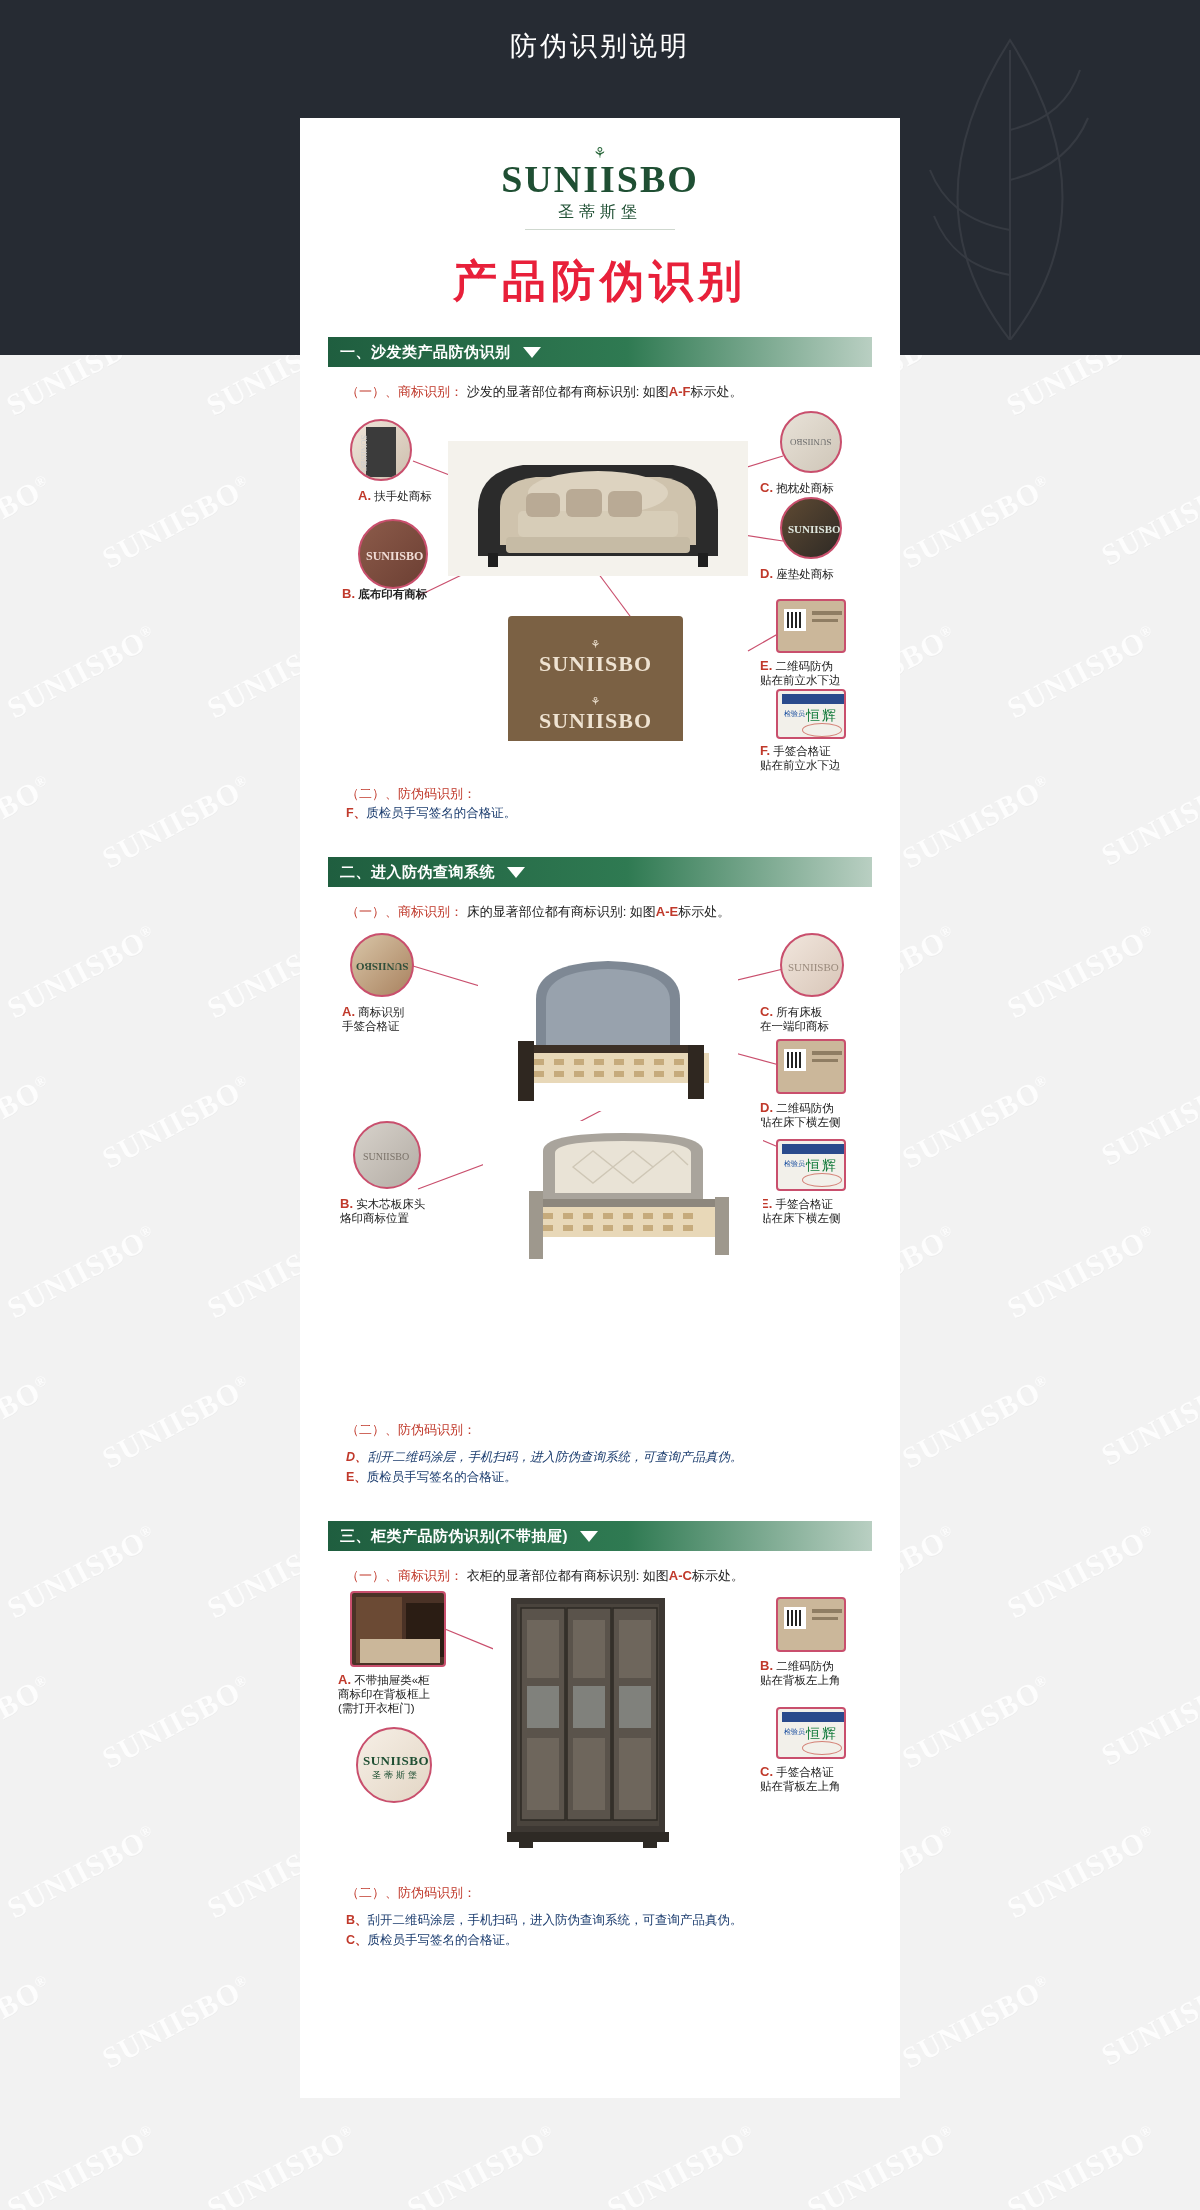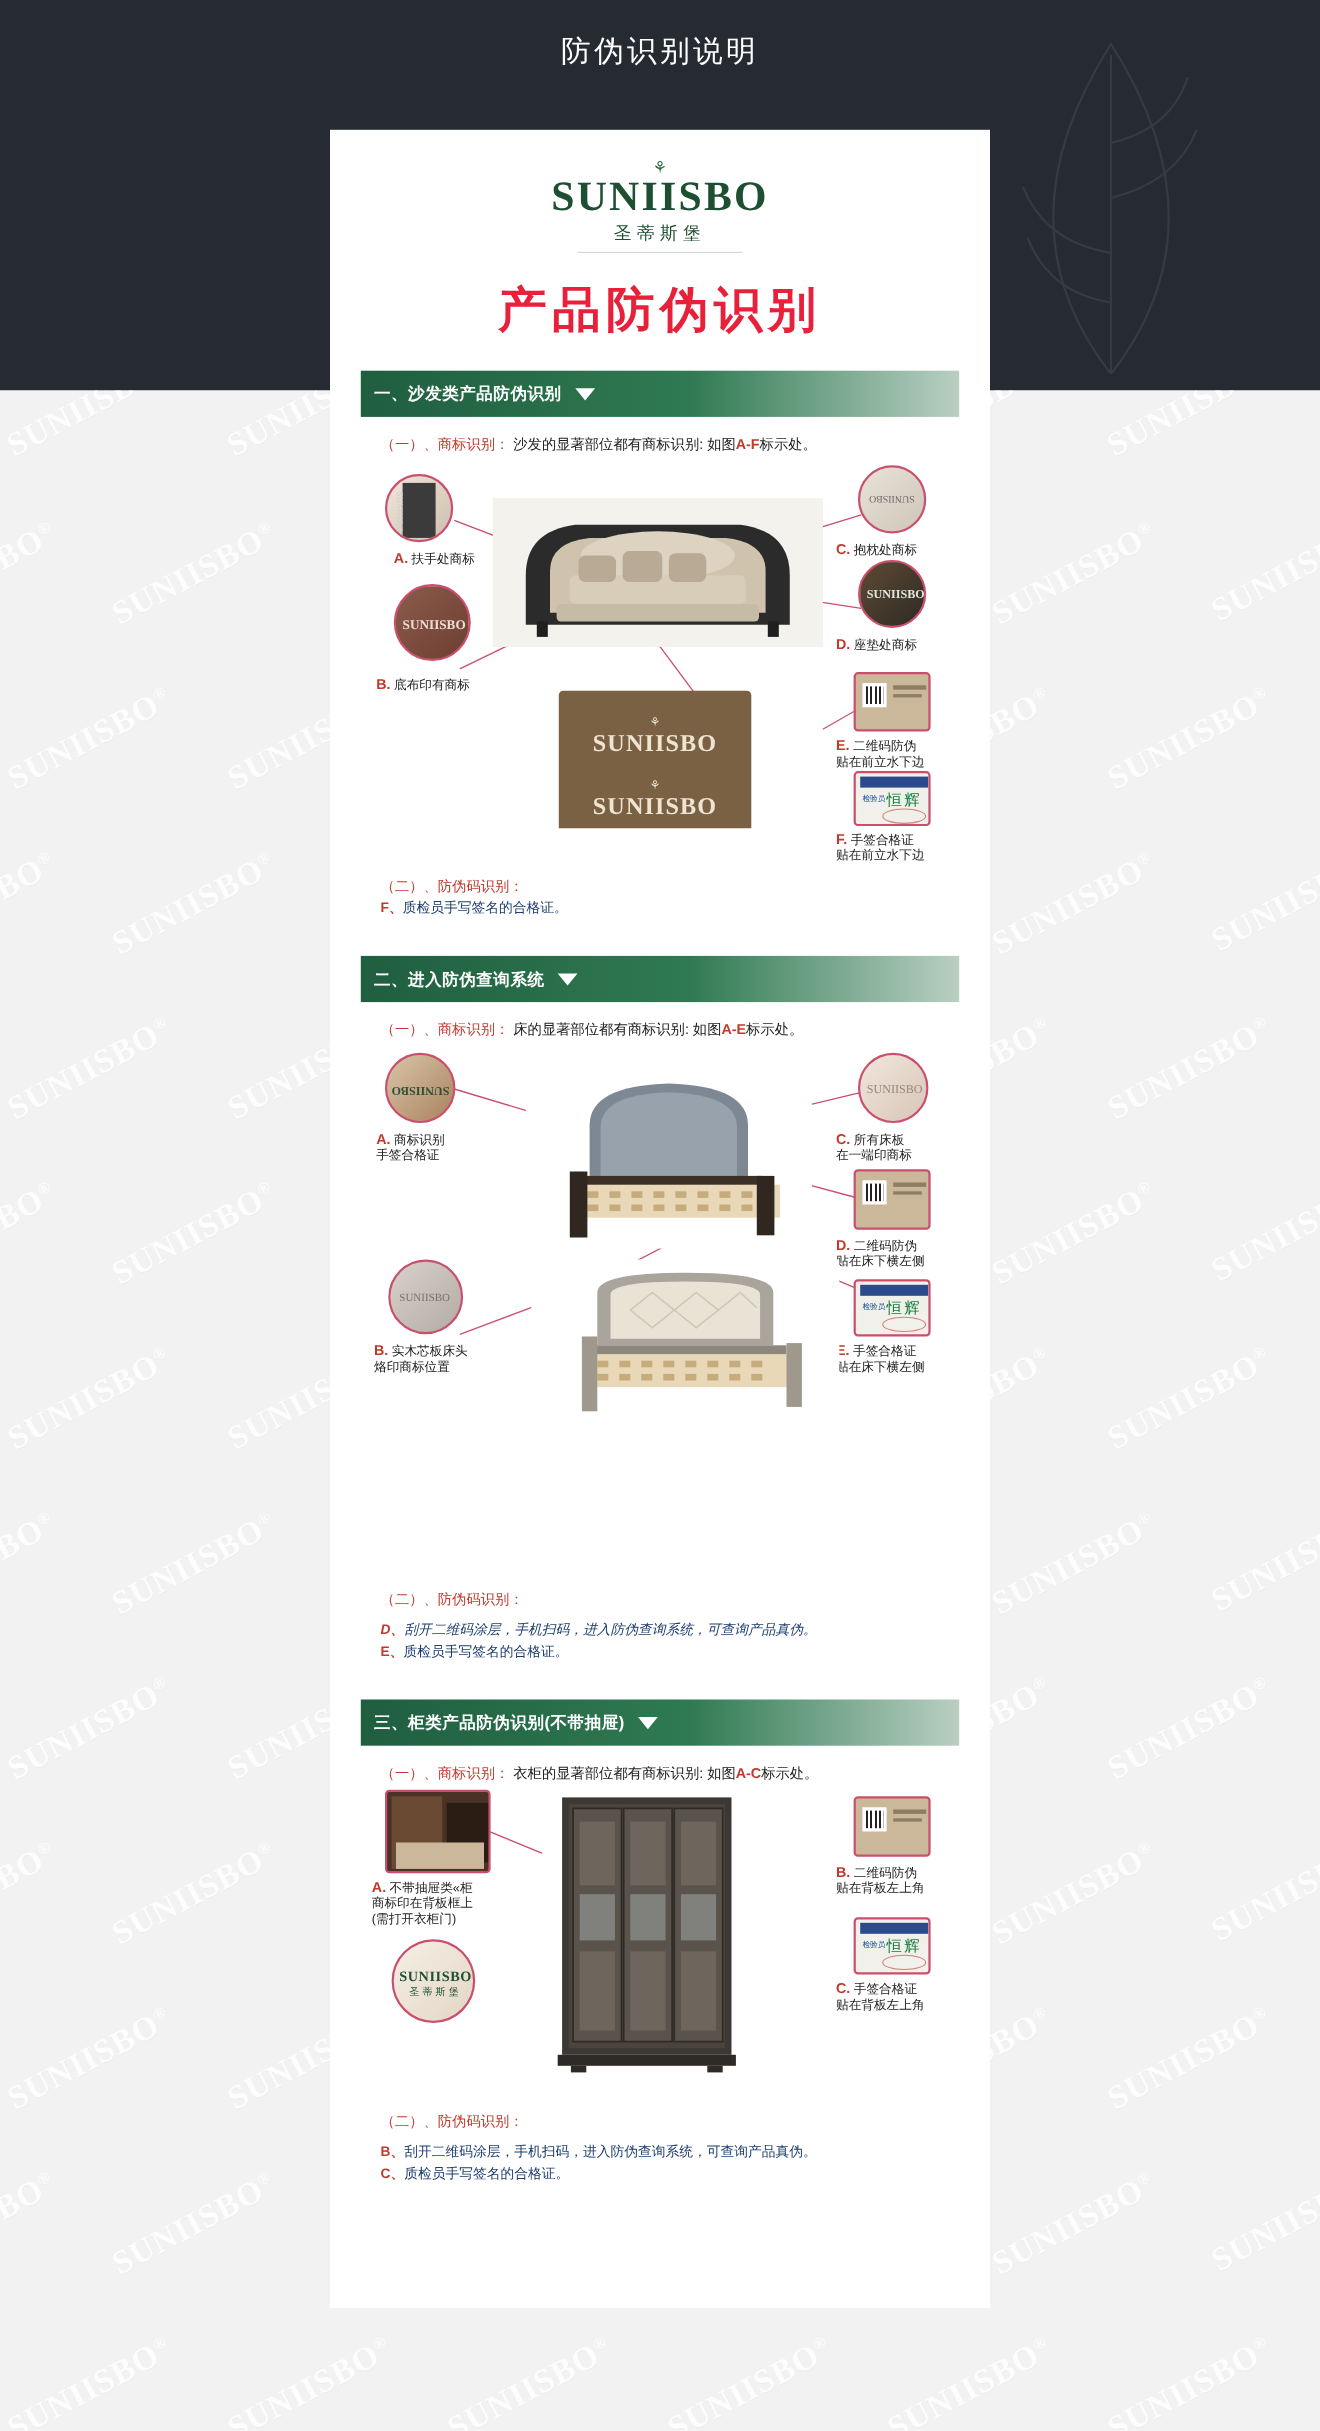--- a/index.html
+++ b/index.html
@@ -74,21 +74,21 @@
     text-align: center;
     font-size: 44px; font-weight: bold; letter-spacing: 5px;
     color: #e8203a;
     margin-top: 22px;
     font-family: "Liberation Sans", sans-serif;
   }
 
   
   .sec-bar {
     margin: 26px 28px 0 28px;
-    height: 42px;
+    height: 30px;
     background: linear-gradient(to right, #1f5e3f 0%, #2f7a52 55%, #b9cfc2 100%);
     display: flex; align-items: center;
     position: relative;
   }
   .sec-bar .sec-label {
     color: #fff; font-size: 15px; font-weight: bold; padding-left: 12px; letter-spacing: .5px;
   }
   .sec-bar .tri {
     width: 0; height: 0; margin-left: 12px;
     border-left: 9px solid transparent; border-right: 9px solid transparent;
@@ -311,21 +311,21 @@
     <div class="badge" style="left:452px;top:96px;width:62px;height:62px;background:linear-gradient(135deg,#5f4a33,#2e2a25);">
       <div style="position:absolute;left:6px;top:24px;color:#dfe8df;font-size:11px;font-family:'Liberation Serif',serif;font-weight:bold;">SUNIISBO</div>
     </div>
     <div class="cap" style="left:432px;top:166px;width:130px;">
       <b>D.</b> <span class="dark">座垫处商标</span>
     </div>
 
     <div class="badge" style="left:30px;top:118px;width:70px;height:70px;background:linear-gradient(135deg,#8c5b4a,#6c3f33);">
       <div style="position:absolute;left:6px;top:28px;color:#f0dcd6;font-size:12px;font-family:'Liberation Serif',serif;font-weight:bold;">SUNIISBO</div>
     </div>
-    <div class="cap" style="left:14px;top:202px;width:140px;">
+    <div class="cap" style="left:14px;top:186px;width:140px;font-weight:bold;">
       <b>B.</b> <span class="dark">底布印有商标</span>
     </div>
 
     <div class="photo" style="left:120px;top:40px;width:300px;height:135px;background:#f1efe9;">
       <svg viewBox="0 0 300 135" style="width:300px;height:135px;">
         <rect width="300" height="135" fill="#f4f2ec"></rect>
         <path d="M30 115 L30 70 Q30 30 75 24 L225 24 Q270 30 270 70 L270 115 Z" fill="#2b2b2b"></path>
         <path d="M52 104 L52 66 Q52 40 88 36 L212 36 Q248 40 248 66 L248 104 Z" fill="#cfc3ad"></path>
         <ellipse cx="150" cy="52" rx="70" ry="22" fill="#ddd3c0"></ellipse>
         <rect x="70" y="70" width="160" height="26" rx="5" fill="#d7cdb8"></rect>

